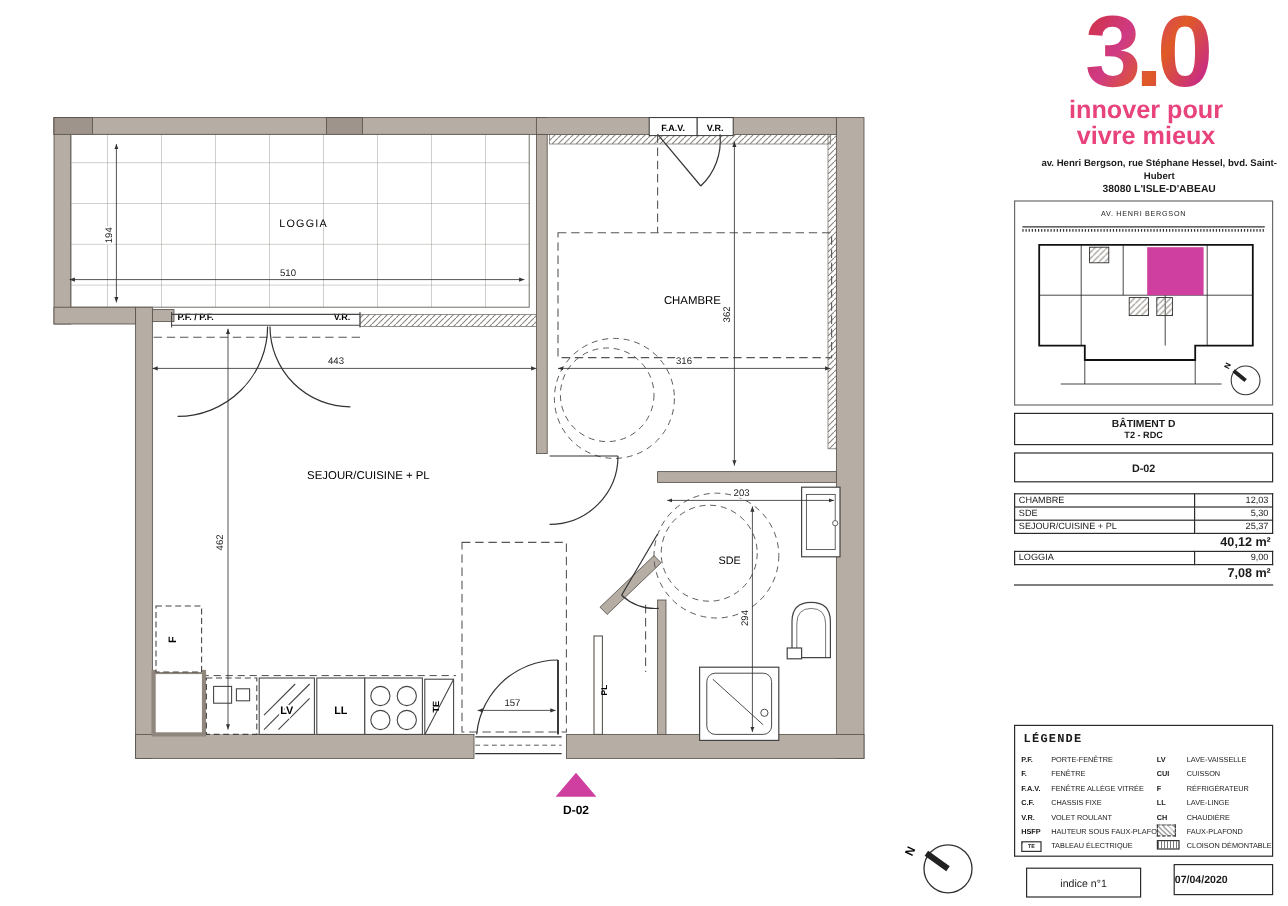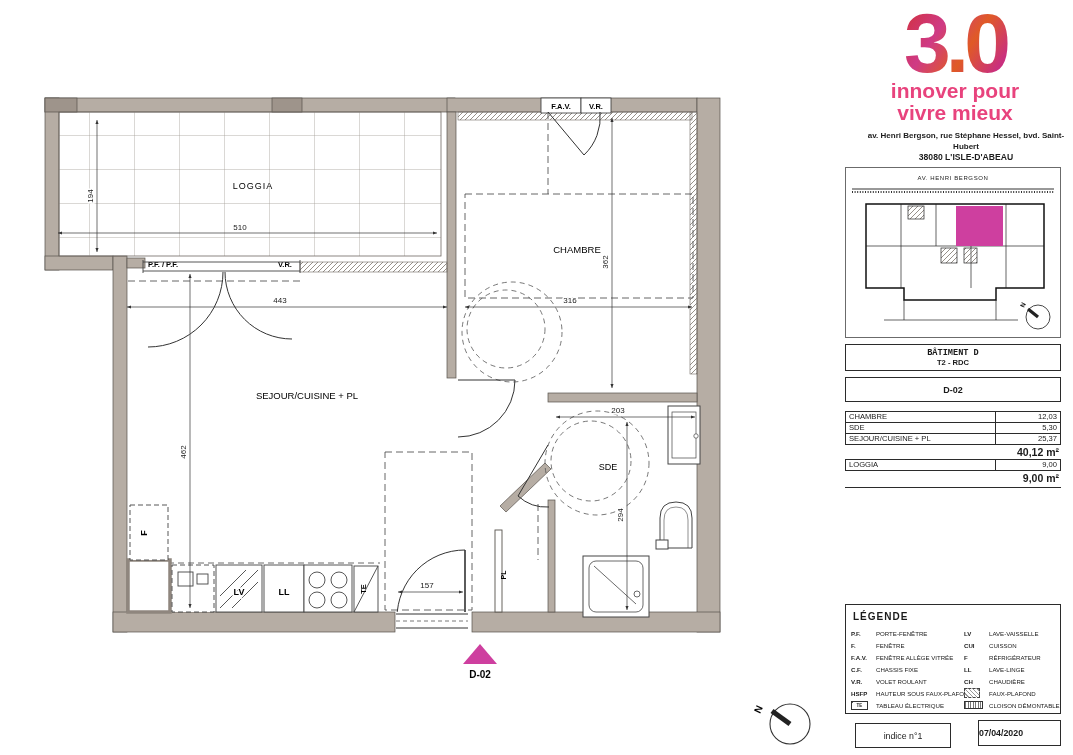--- a/index.html
+++ b/index.html
@@ -7,31 +7,31 @@
        font-family:"Liberation Sans", sans-serif;color:#1a1a1a;}
   .abs{position:absolute;}
   
   .rcol{position:absolute;left:843px;top:0;width:222px;height:755px;}
   .address{position:absolute;top:130px;left:12px;width:222px;text-align:center;
            font-size:8px;font-weight:bold;color:#1c1c1c;line-height:11px;}
   .address .l2{font-size:8.6px;}
   .box{position:absolute;left:2px;width:216px;border:1.4px solid #2b2b2b;background:#fff;box-sizing:border-box;}
   .siteplan-box{top:167px;height:171px;border-width:1px;border-color:#6b6b6b;}
   .bat-box{top:344px;height:27px;text-align:center;}
-  .bat-box .t1{font-size:8.6px;font-weight:bold;margin-top:3px;font-family:Liberation Mono, monospace;}
+  .bat-box .t1{font-size:8.6px;font-weight:bold;margin-top:3px;}
   .bat-box .t2{font-size:7.6px;font-weight:bold;}
   .unit-box{top:377px;height:25px;text-align:center;line-height:25px;font-size:9px;font-weight:bold;}
   .areas{position:absolute;top:411px;left:2px;width:216px;font-size:7.6px;}
   .areas table{border-collapse:collapse;width:100%;}
   .areas td{border:1px solid #2b2b2b;padding:0 3px;height:10px;line-height:10px;}
   .areas td.v{text-align:right;width:58px;}
   .tot{width:100%;text-align:right;font-size:10.5px;font-weight:bold;padding:1px 2px 1px 0;box-sizing:border-box;}
   .areas .endline{border-top:1.4px solid #2b2b2b;margin-top:2px;height:0;}
   .legend-box{top:604px;height:110px;border-width:1px;padding:4px 5px;}
-  .legend-title{font-size:10px;font-weight:bold;letter-spacing:1px;margin:2px 0 5px 2px;}
+  .legend-title{font-size:10px;font-weight:bold;letter-spacing:1px;margin:2px 0 5px 2px;font-family:Liberation Mono, monospace;}
   .legend-cols{display:flex;gap:5px;}
   .lcol{width:108px;}
   .lrow{display:flex;align-items:center;height:12px;font-size:6.1px;}
   .lrow .ab{width:25px;font-weight:bold;flex:none;}
   .lrow .lb{white-space:nowrap;}
   .ic-te{display:inline-block;width:15px;height:7px;border:0.8px solid #333;font-size:4.5px;
          line-height:7px;text-align:center;font-weight:bold;
          background:linear-gradient(115deg,#555 0.8px,transparent 0.8px);}
   .ic-fp{display:inline-block;width:14px;height:8px;border:1px dashed #444;
          background:repeating-linear-gradient(45deg,#fff 0 2px,#999 2px 3px);}
@@ -292,21 +292,21 @@
       </table>
     <div class="tot">40,12 m²</div>
     <table>
       <tbody>
           <tr>
         <td>LOGGIA</td>
         <td class="v">9,00</td>
       </tr>
     </tbody>
       </table>
-    <div class="tot">9,00 m²</div>
+    <div class="tot">7,08 m²</div>
     <div class="endline"></div>
   </div>
 
   <div class="box legend-box">
     <div class="legend-title">LÉGENDE</div>
     <div class="legend-cols">
       <div class="lcol">
         <div class="lrow">
           <span class="ab">P.F.</span>
           <span class="lb">PORTE-FENÊTRE</span>

